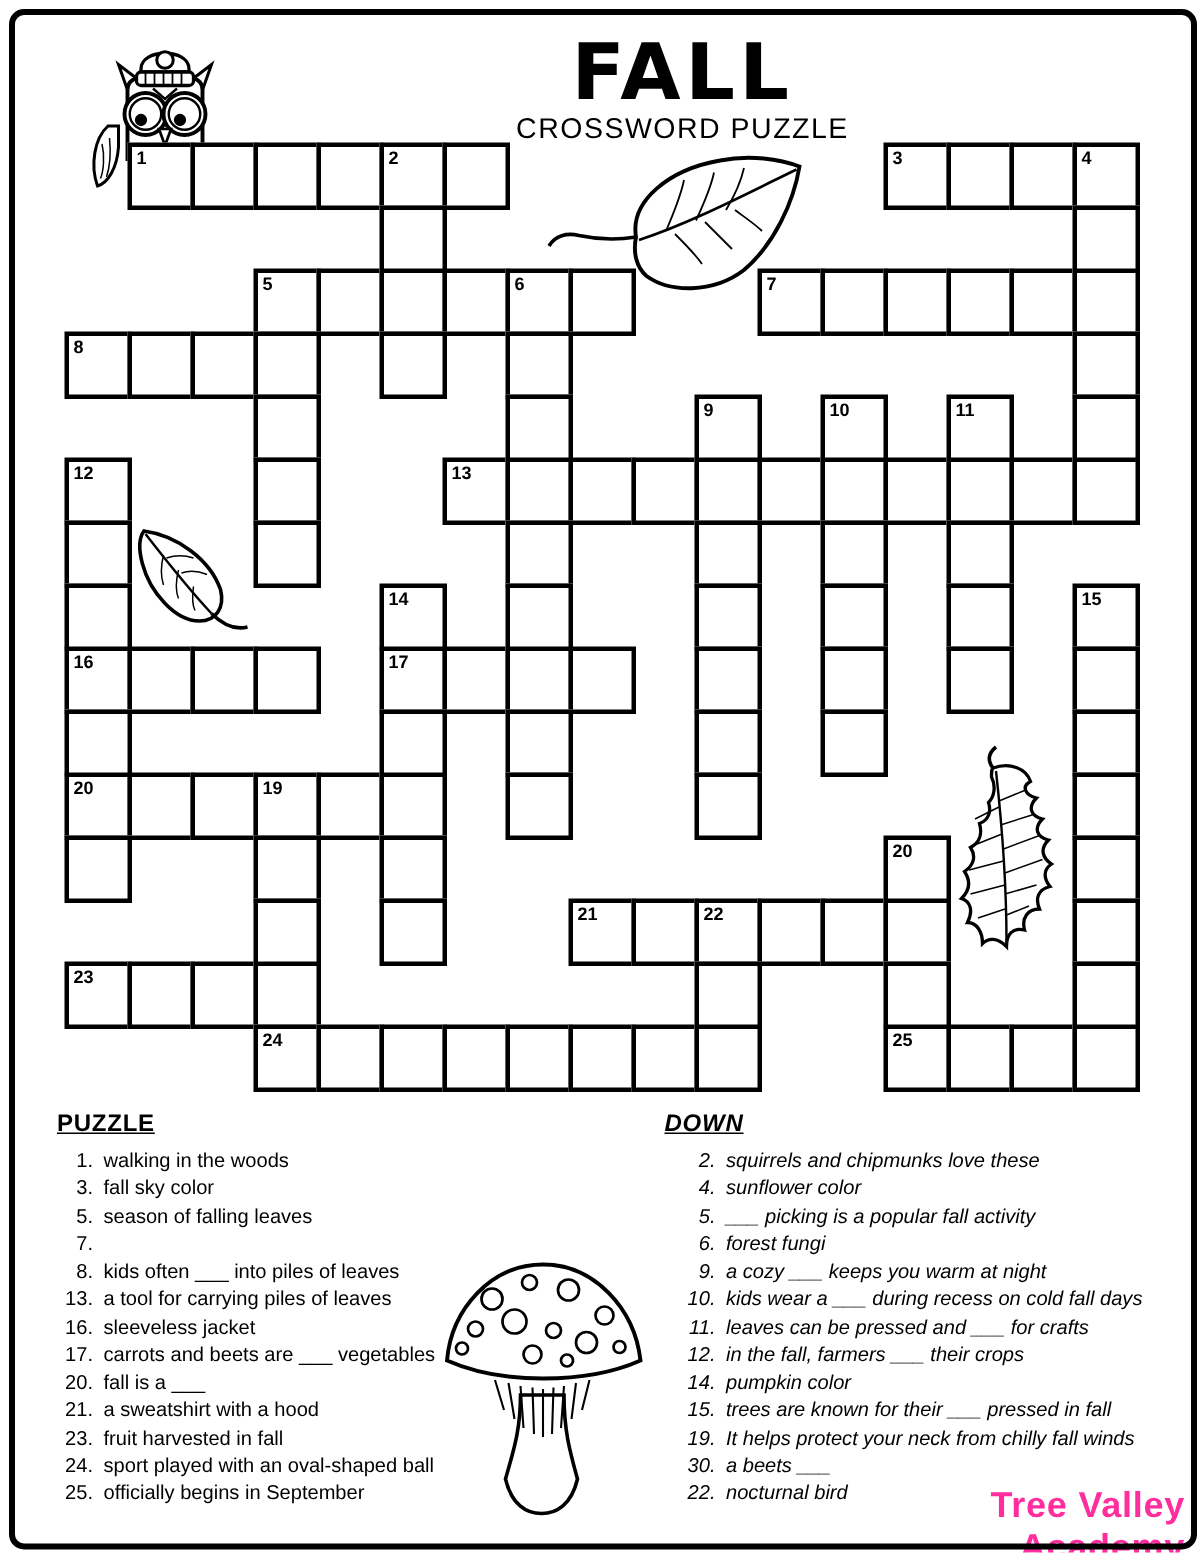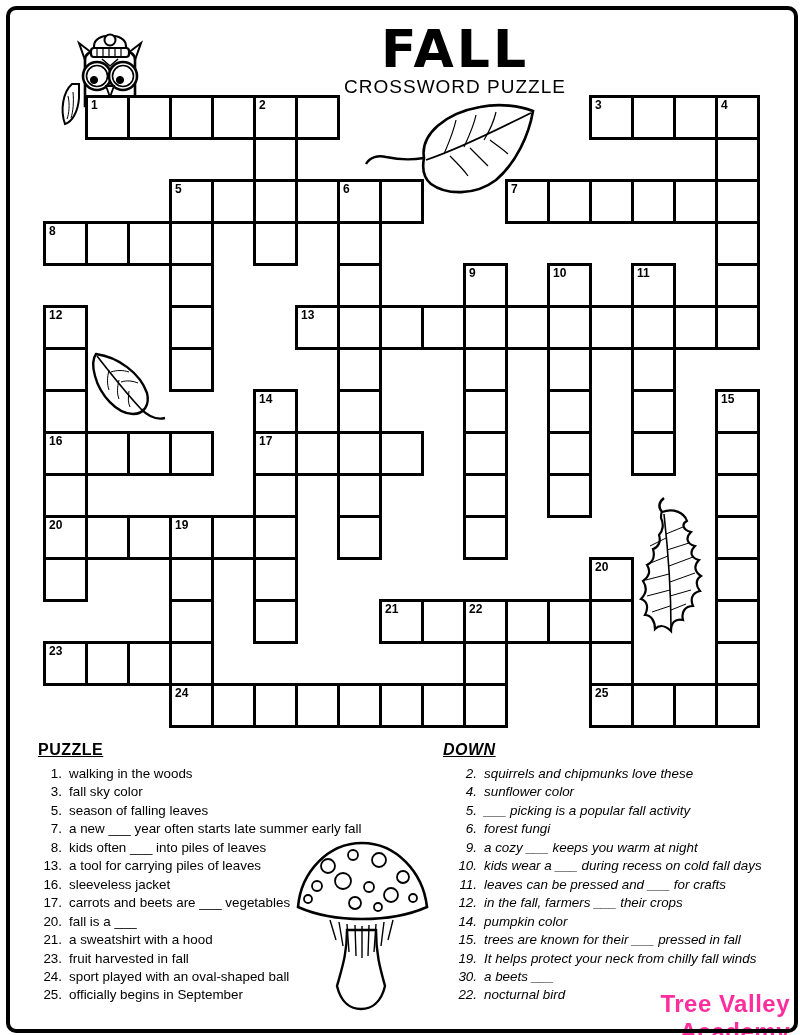--- a/index.html
+++ b/index.html
@@ -297,21 +297,20 @@
         <li>
           <span class="cnum">3.</span>
           <span class="ctext">fall sky color</span>
         </li>
         <li>
           <span class="cnum">5.</span>
           <span class="ctext">season of falling leaves</span>
         </li>
         <li>
           <span class="cnum">7.</span>
-          <span class="ctext">a new ___ year often starts late summer early fall</span>
         </li>
         <li>
           <span class="cnum">8.</span>
           <span class="ctext">kids often ___ into piles of leaves</span>
         </li>
         <li>
           <span class="cnum">13.</span>
           <span class="ctext">a tool for carrying piles of leaves</span>
         </li>
         <li>

